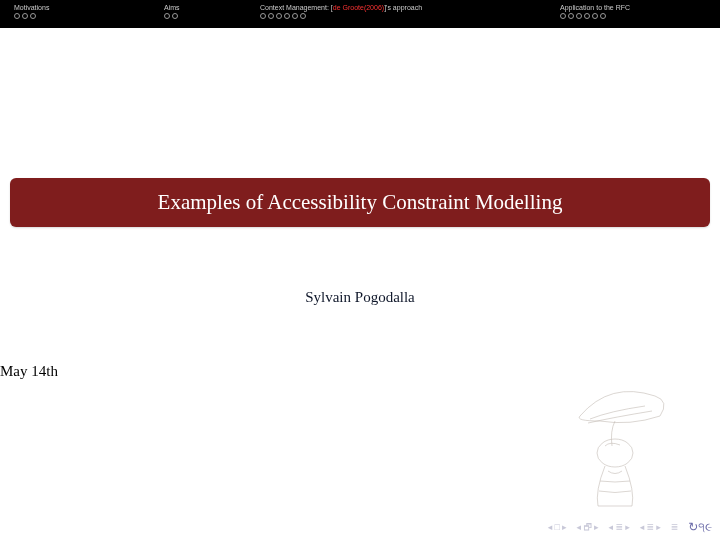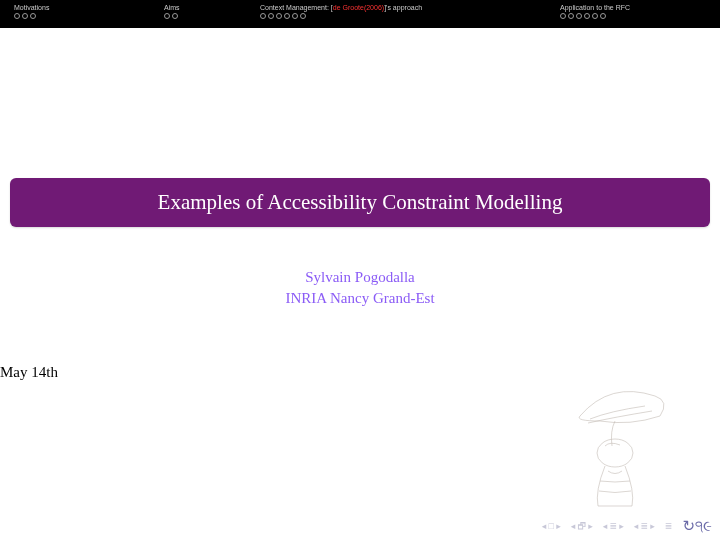--- a/index.html
+++ b/index.html
@@ -37,56 +37,56 @@
   }
   .nav-dot {
     width: 6px;
     height: 6px;
     border: 0.8px solid #999999;
     border-radius: 50%;
     background: transparent;
   }
   .title-box {
     margin: 150px 10px 0 10px;
-    background: #701a75;
+    background: #7f1d1d;
     border-radius: 6px;
     padding: 12px 20px;
     text-align: center;
     box-shadow: 0 1px 2px rgba(0,0,0,0.15);
   }
   .title-text {
     color: #ffffff;
     font-size: 21px;
     font-weight: normal;
   }
   .author-block {
     text-align: center;
-    margin-top: 40px;
+    margin-top: 60px;
     font-size: 15px;
-    color: #8b5cf6;
+    color: #0f172a;
     line-height: 1.4;
   }
   .date-block {
     text-align: left;
     margin-top: 55px;
     font-size: 15px;
     color: #000000;
   }
   .footer-nav {
     position: absolute;
     bottom: 6px;
     right: 8px;
     display: flex;
     align-items: center;
     gap: 10px;
     font-size: 10px;
   }
   .footer-group { display: flex; align-items: center; gap: 2px; color: #c8c8d8; }
   .footer-icon { font-size: 9px; line-height: 1; }
-  .footer-refresh { color: #6b6ba8; font-size: 15px; text-align: center; }
+  .footer-refresh { color: #6b6ba8; font-size: 12px; text-align: center; }
   .logo-placeholder {
     position: absolute;
     right: 40px;
     bottom: 30px;
     width: 120px;
     height: 140px;
     opacity: 0.5;
   }
   .logo-placeholder svg { width: 100%; height: 100%; }
   .ns1 { margin-left: 14px; width: 150px; }
@@ -138,21 +138,20 @@
     </div>
   </div>
 </div>
 
 <div class="title-box">
   <div class="title-text">Examples of Accessibility Constraint Modelling</div>
 </div>
 
 <div class="author-block">
   <div>Sylvain Pogodalla</div>
-  <div>INRIA Nancy Grand-Est</div>
 </div>
 
 <div class="date-block">May 14th</div>
 
 <div class="logo-placeholder">
   <svg viewBox="0 0 120 140">
     <g stroke="#7a6a5a" stroke-width="0.6" fill="none" opacity="0.9">
       <path d="M20,45 Q50,10 95,25 Q110,30 100,45 Q70,55 40,50 Q15,50 20,45 Z"></path>
       <path d="M55,50 Q50,60 52,75"></path>
       <ellipse cx="55" cy="82" rx="18" ry="14"></ellipse>

